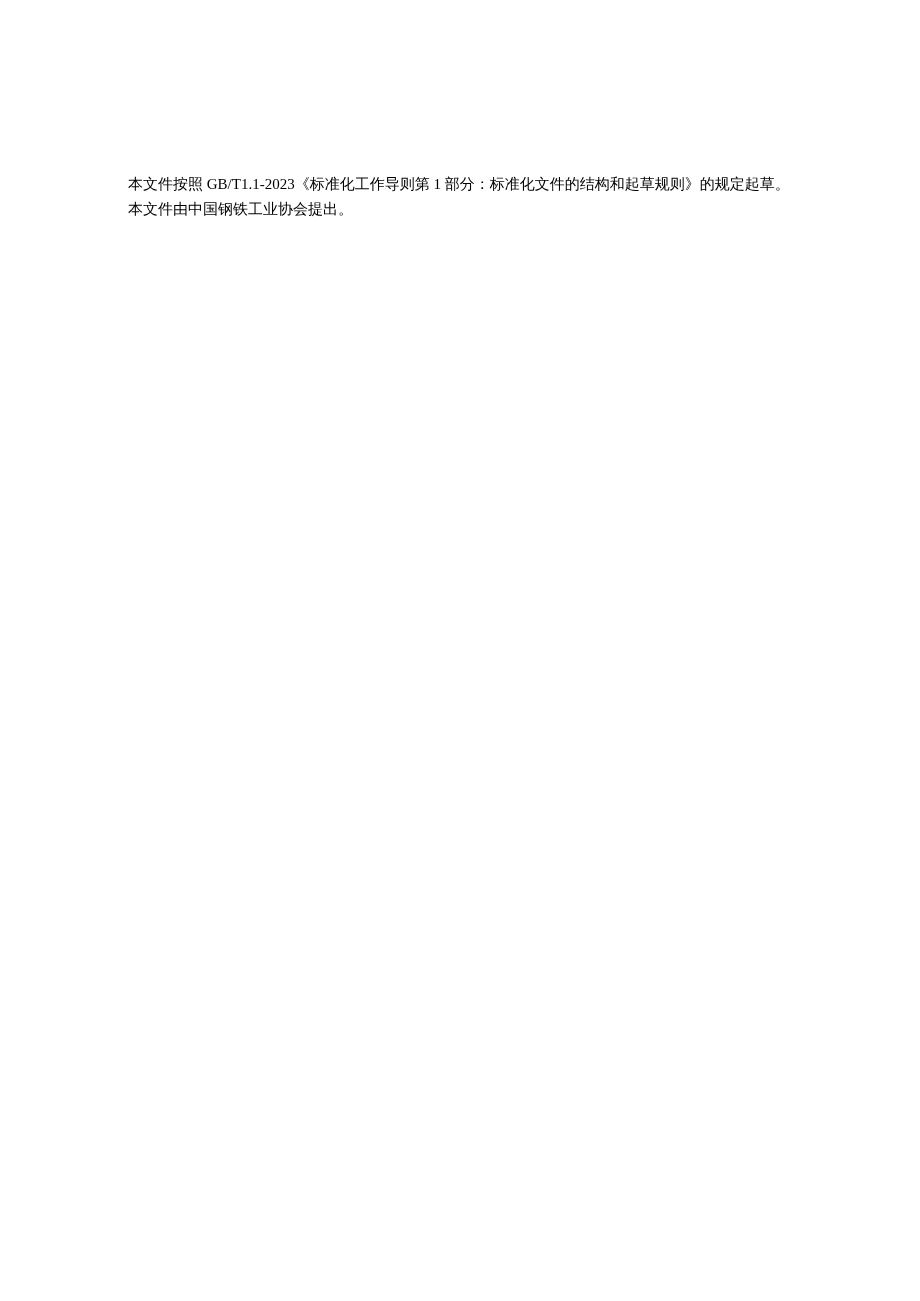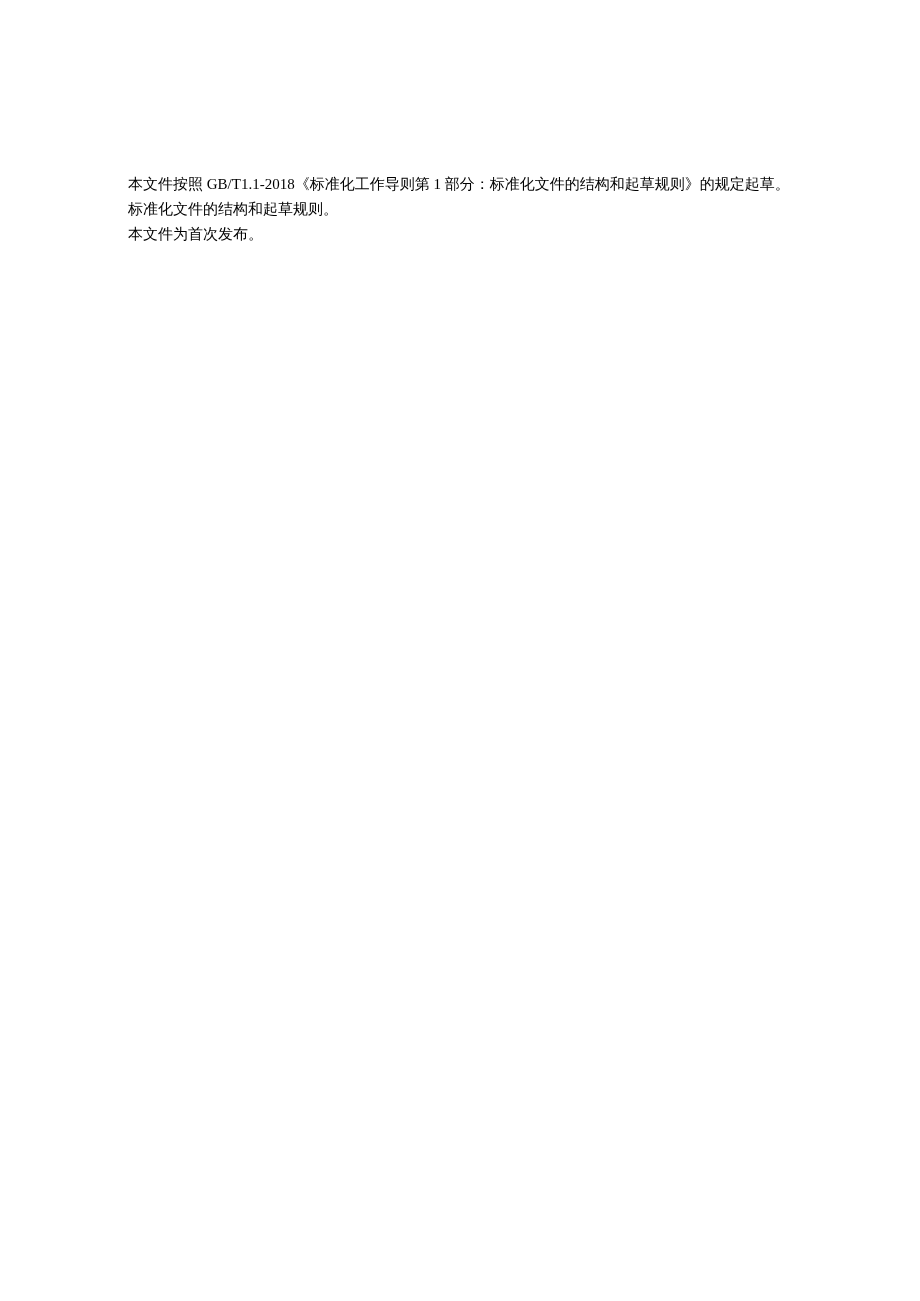--- a/index.html
+++ b/index.html
@@ -24,16 +24,15 @@
     .paragraph {
       margin-bottom: 0;
       line-height: 1.65;
       white-space: nowrap;
     }
   </style>
 </head>
 <body>
 
 <div class="page-content">
-  <p class="paragraph">本文件按照 GB/T1.1-2018《标准化工作导则第 1 部分：标准化文件的结构和起草规则》的规定起草。</p>
-  <p class="paragraph">标准化文件的结构和起草规则。</p>
-  <p class="paragraph">本文件为首次发布。</p>
+  <p class="paragraph">本文件按照 GB/T1.1-2023《标准化工作导则第 1 部分：标准化文件的结构和起草规则》的规定起草。</p>
+  <p class="paragraph">本文件由中国钢铁工业协会提出。</p>
 </div>
 
 </body></html>

